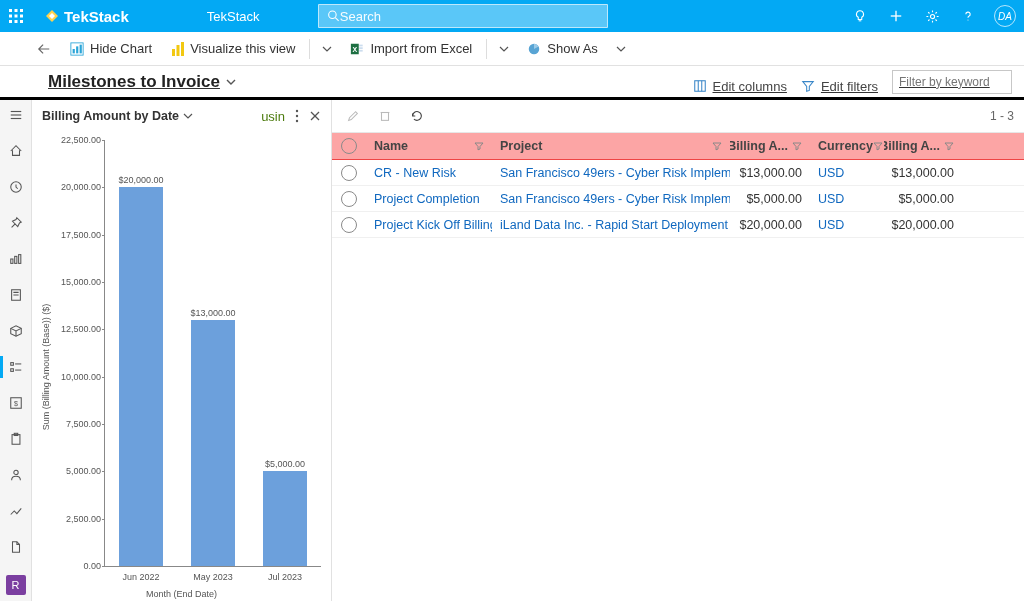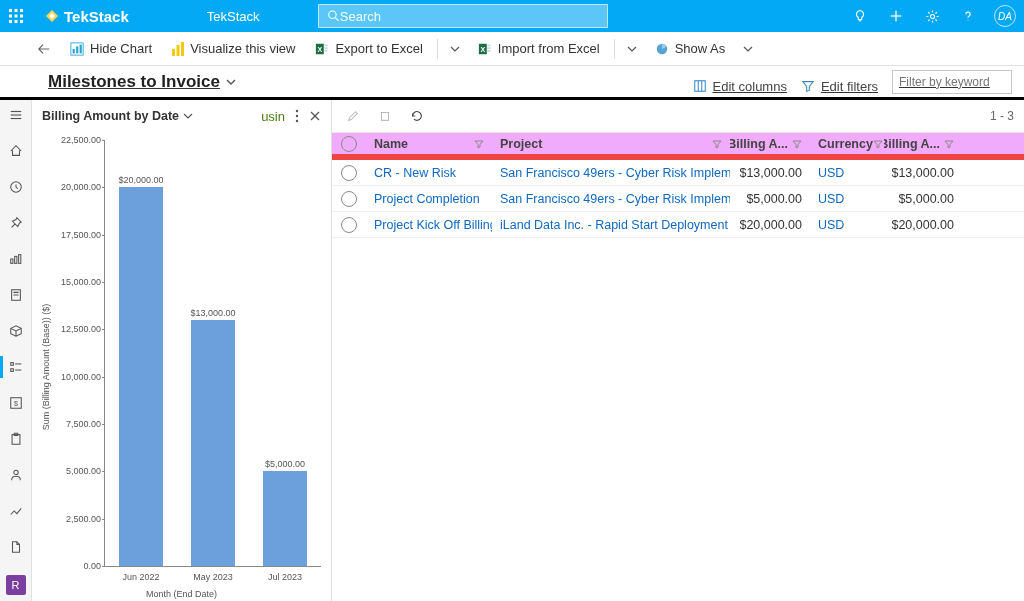--- a/index.html
+++ b/index.html
@@ -47,21 +47,21 @@
 .bar-label { position:absolute; width:60px; text-align:center; font-size:9px; color:#555; transform:translate(-50%,-100%); }
 .xtick { position:absolute; bottom:-16px; width:60px; text-align:center; font-size:9px; color:#555; transform:translateX(-50%); }
 .ylab { position:absolute; left:14px; top:50%; transform:translate(-50%,-50%) rotate(-90deg); font-size:9px; color:#555; white-space:nowrap;}
 .xlab { text-align:center; font-size:9px; color:#555; position:absolute; bottom:2px; left:0; right:0;}
 
 .table-pane { flex:1; display:flex; flex-direction:column; }
 .table-toolbar { height:32px; display:flex; align-items:center; gap:10px; padding:0 10px; color:#777; }
 .tb-btn { width:22px; height:22px; display:flex; align-items:center; justify-content:center; }
 .tb-btn.disabled { opacity:.4; }
 .tb-count { margin-left:auto; font-size:12px; color:#666; }
-.thead { display:flex; align-items:center; height:28px; border-top:1px solid #e7e7e7; border-bottom:6px solid #ef4444; background:#f0abfc; font-size:12.5px; color:#444; font-weight:600; }
+.thead { display:flex; align-items:center; height:28px; border-top:1px solid #e7e7e7; border-bottom:1px solid #ef4444; background:#fca5a5; font-size:12.5px; color:#444; font-weight:600; }
 .th, .td { padding:0 8px; display:flex; align-items:center; overflow:hidden; white-space:nowrap; text-overflow:ellipsis; }
 .col-sel { width:34px; justify-content:center; }
 .col-name { width:126px; }
 .col-proj { width:238px; }
 .col-amt { width:80px; justify-content:flex-end; }
 .col-cur { width:74px; }
 .col-amt2 { width:78px; justify-content:flex-end; }
 .th .caret { margin-left:auto; color:#888; }
 .tr { display:flex; align-items:center; height:26px; border-bottom:1px solid #f0f0f0; font-size:12.5px; }
 .sel-circle { width:16px; height:16px; border:1.5px solid #8a8a8a; border-radius:50%; }
@@ -151,30 +151,20 @@
       </svg>
     <span>Hide Chart</span>
   </div>
   <div class="cmd-btn">
     <svg width="12" height="14" viewBox="0 0 12 14">
         <rect x="0" y="7" width="3" height="7" fill="#f2c811"></rect>
         <rect x="4.5" y="3" width="3" height="11" fill="#f2c811"></rect>
         <rect x="9" y="0" width="3" height="14" fill="#f2c811"></rect>
       </svg>
     <span>Visualize this view</span>
-  </div>
-  <div class="cmd-btn">
-    <svg width="14" height="14" viewBox="0 0 16 16">
-        <rect x="1" y="2" width="9" height="12" fill="#1d6f42"></rect>
-        <text x="5.5" y="11" text-anchor="middle" fill="#fff" font-size="8" font-family="Arial" font-weight="bold">X</text>
-        <rect x="10.5" y="3" width="4" height="2" fill="#cde"></rect>
-        <rect x="10.5" y="6" width="4" height="2" fill="#cde"></rect>
-        <rect x="10.5" y="9" width="4" height="2" fill="#cde"></rect>
-      </svg>
-    <span>Export to Excel</span>
   </div>
   <div class="cmd-sep"></div>
   <div class="cmd-caret">
       <svg class="caret-down" viewBox="0 0 10 10">
         <path d="M1 3l4 4 4-4" fill="none" stroke="#555" stroke-width="1.2"></path>
       </svg>
     </div>
   <div class="cmd-btn">
     <svg width="14" height="14" viewBox="0 0 16 16">
         <rect x="1" y="2" width="9" height="12" fill="#1d6f42"></rect>

